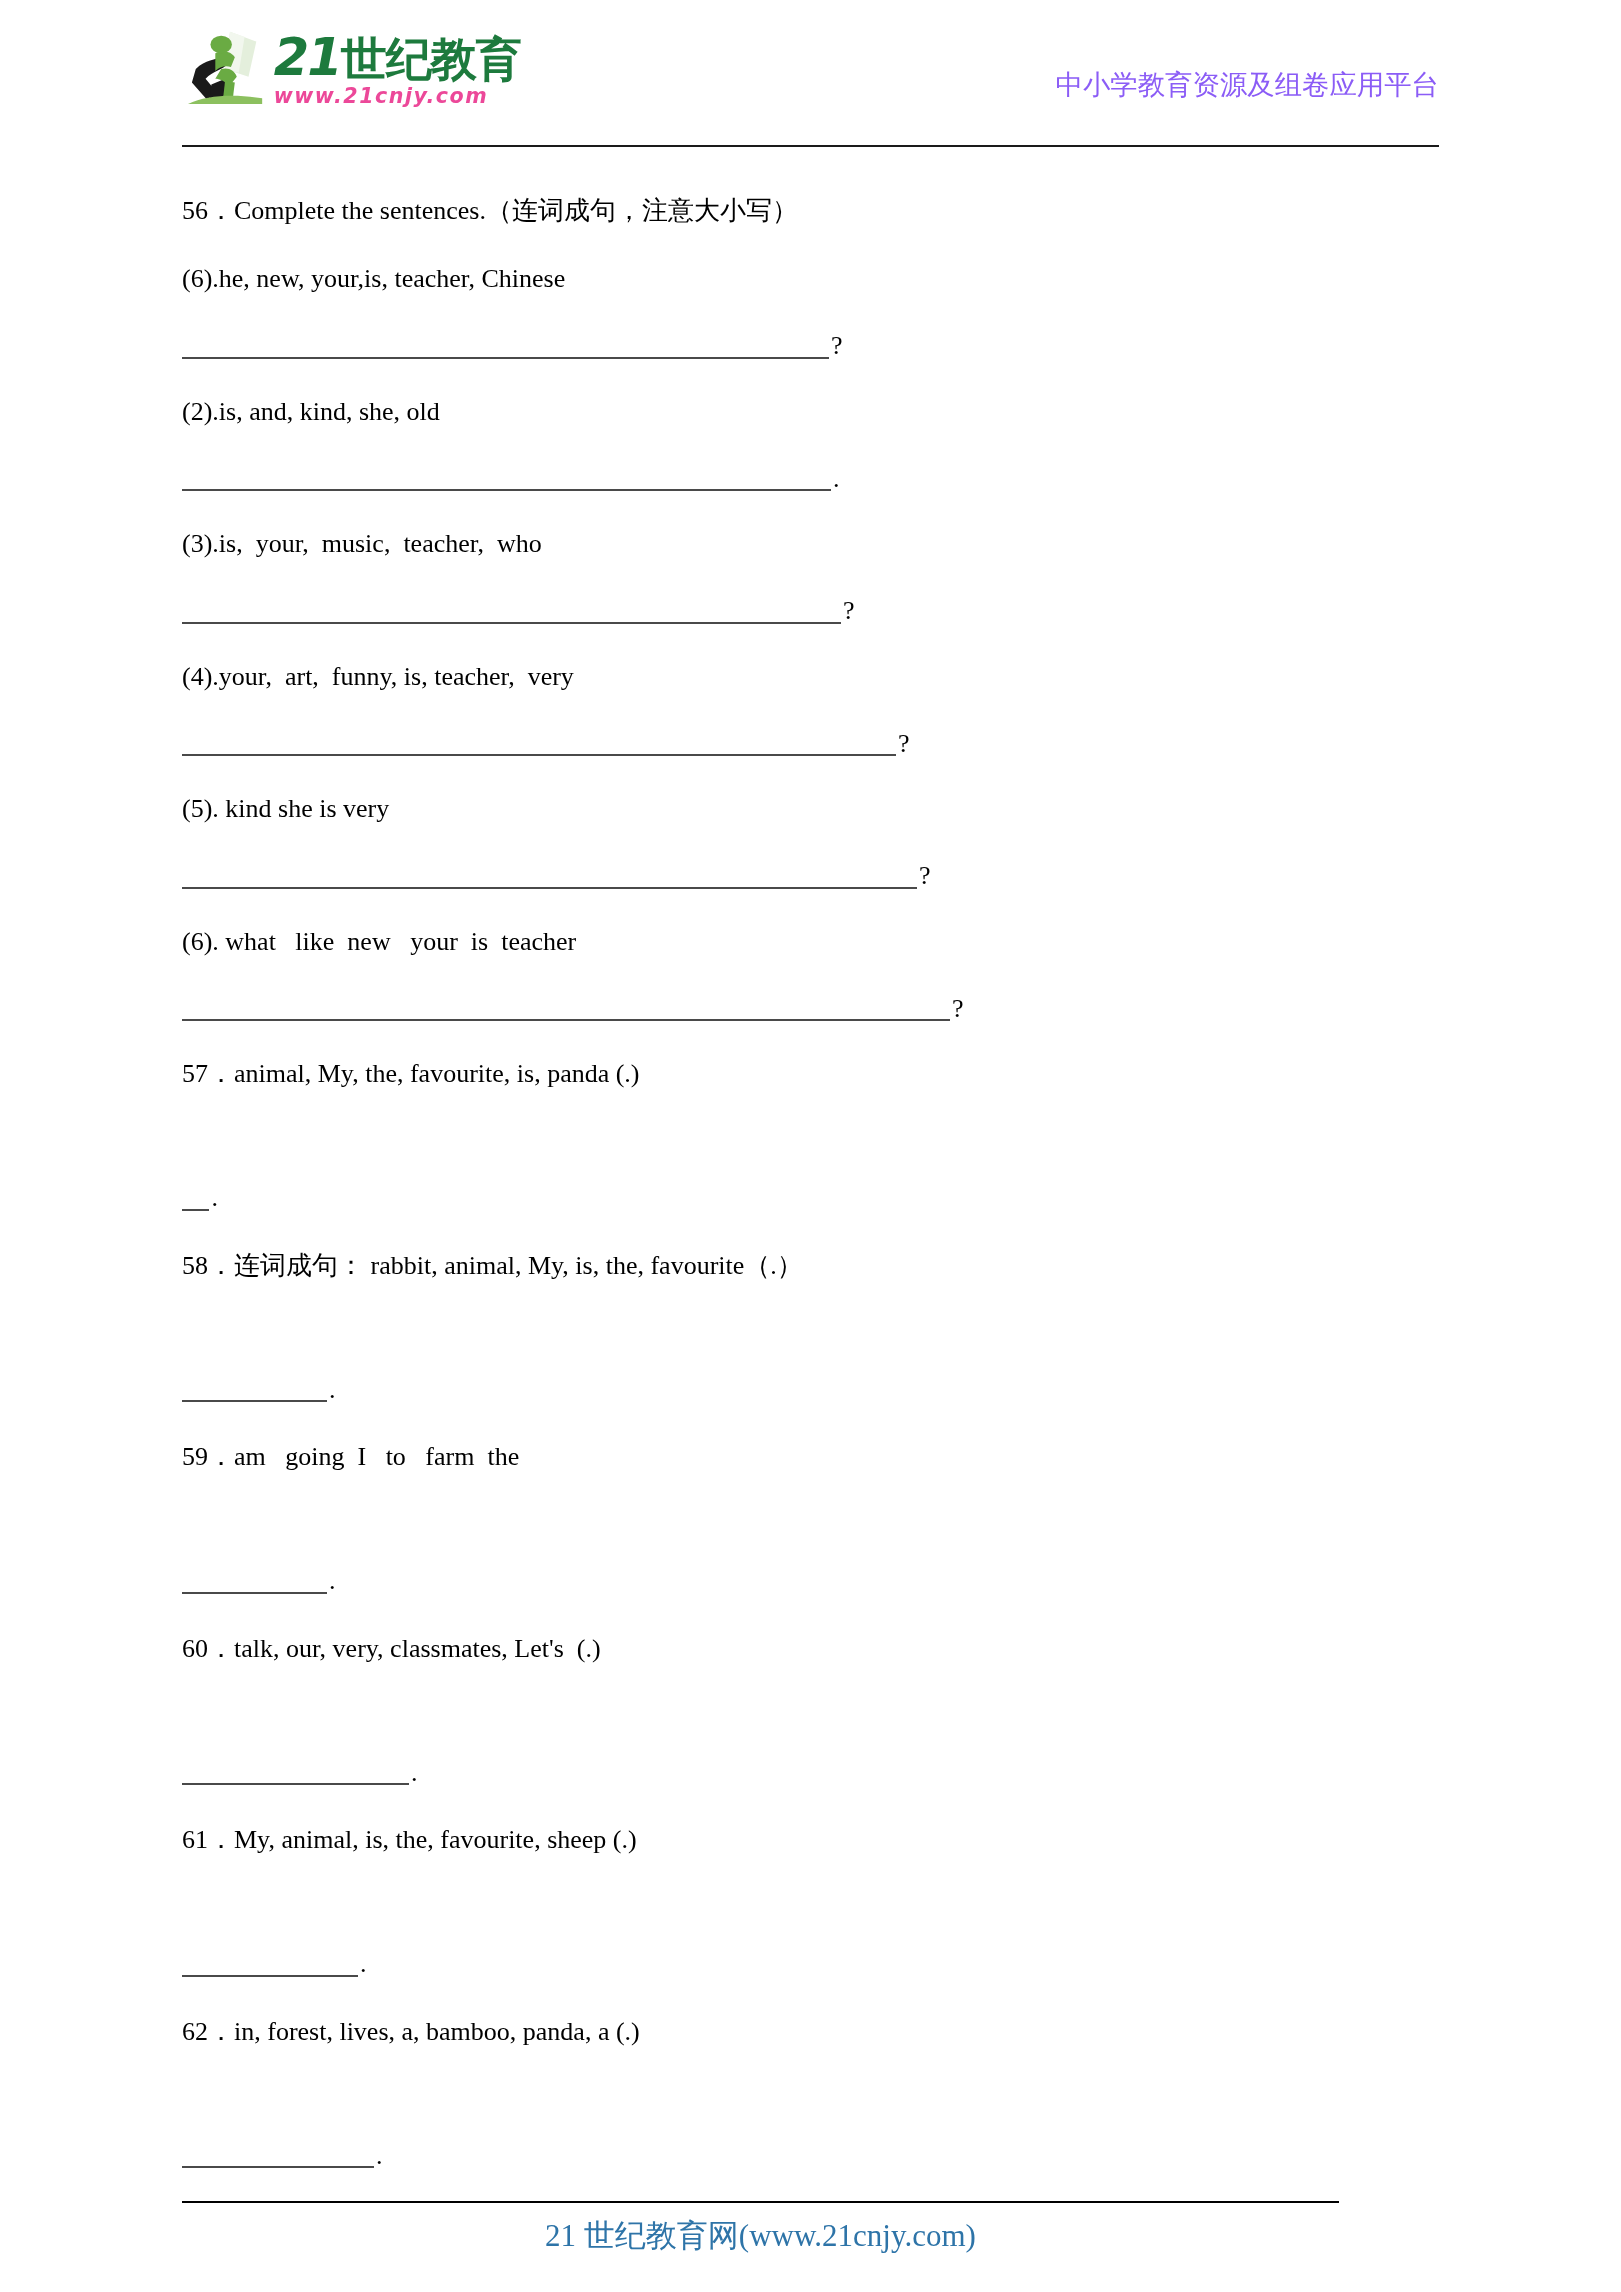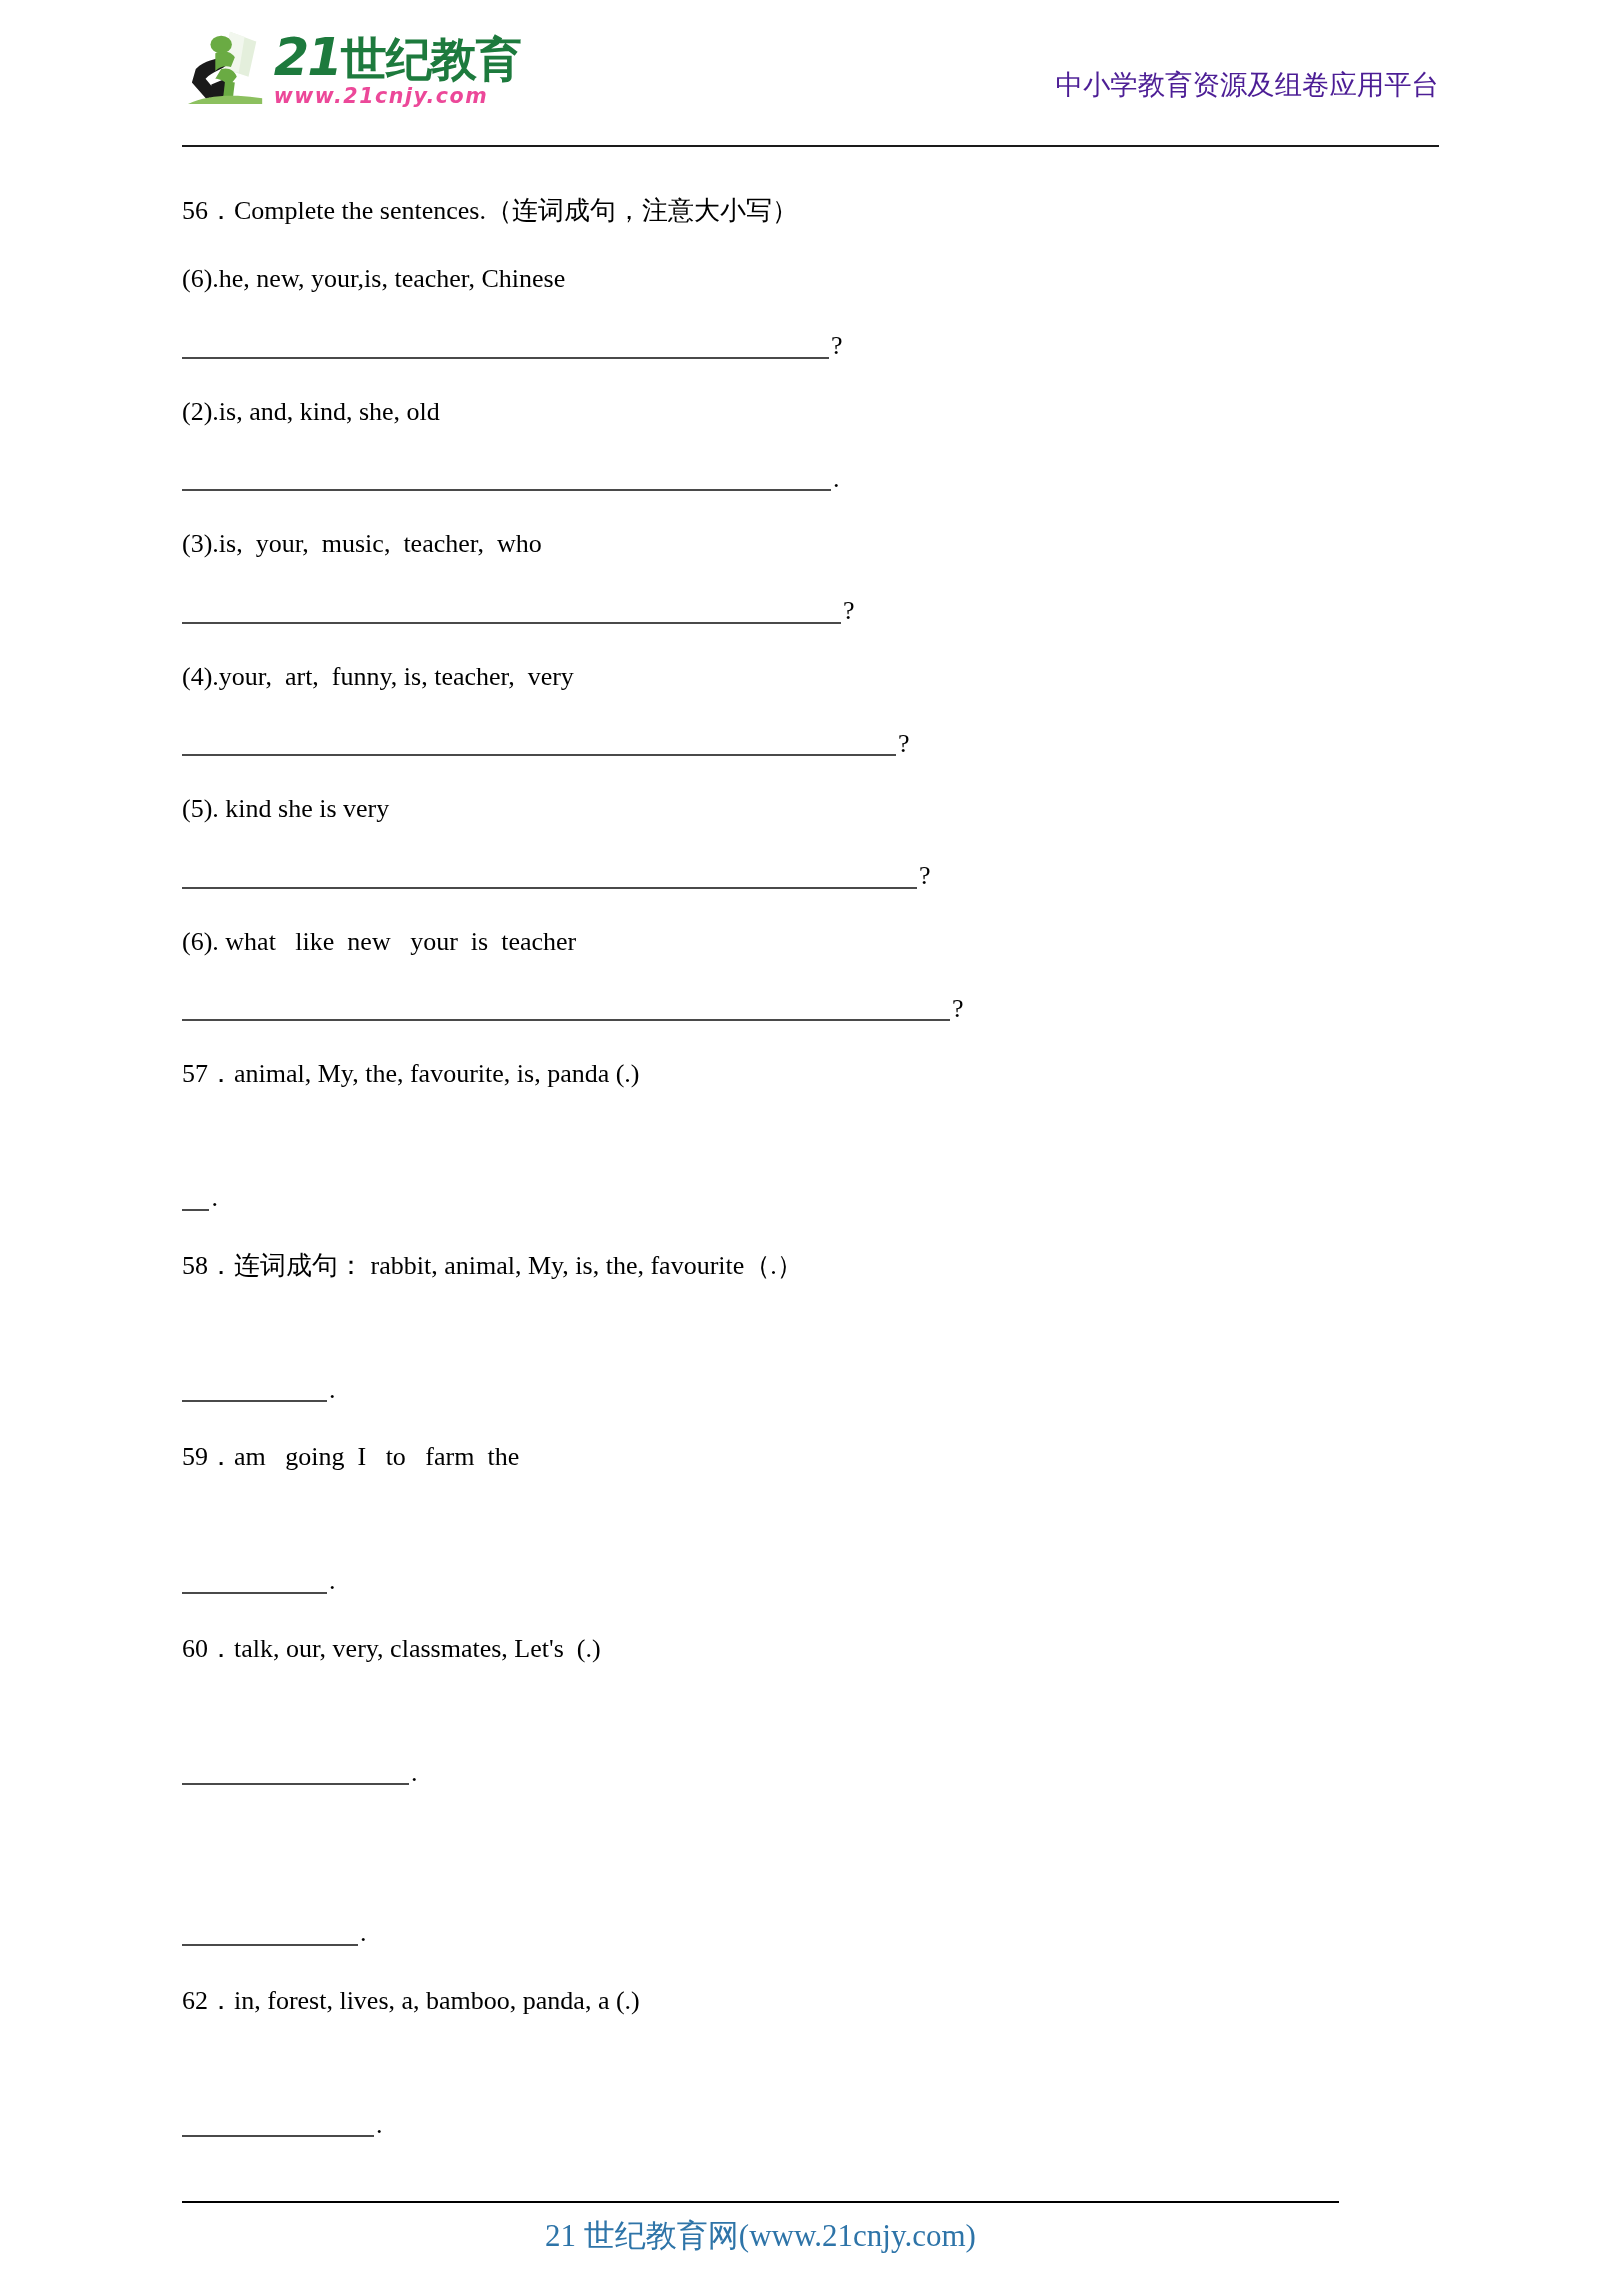--- a/index.html
+++ b/index.html
@@ -73,21 +73,21 @@
     line-height: 23.5px;
     color: #ec4899;
     letter-spacing: 1.5px;
     white-space: nowrap;
     margin-top: 1px;
   }
   .header-title {
     font-family: "Liberation Serif", "DejaVu Serif", serif;
     font-size: 27.4px;
     line-height: 33px;
-    color: #4c1d95;
+    color: #8b5cf6;
     white-space: nowrap;
     margin-bottom: 13.7px;
   }
   .header-rule {
     position: absolute;
     left: 182px;
     right: 182px;
     top: 145px;
     border-top: 2.5px solid #1a1a1a;
   }
@@ -263,20 +263,21 @@
 
     <div class="sep-md"></div>
     <div class="q"><span>60．</span><span>talk, our, very, classmates, Let's  (.)</span></div>
     <div class="sep-lg"></div>
     <div class="ansline">
       <span class="rule" style="width:227px"></span>
         <span class="punct">.</span>
     </div>
 
     <div class="sep-md"></div>
+    <div class="q"><span>61．</span><span>My, animal, is, the, favourite, sheep (.)</span></div>
     <div class="sep-lg"></div>
     <div class="ansline">
       <span class="rule" style="width:176px"></span>
         <span class="punct">.</span>
     </div>
 
     <div class="sep-md"></div>
     <div class="q"><span>62．</span><span>in, forest, lives, a, bamboo, panda, a (.)</span></div>
     <div class="sep-lg"></div>
     <div class="ansline">

